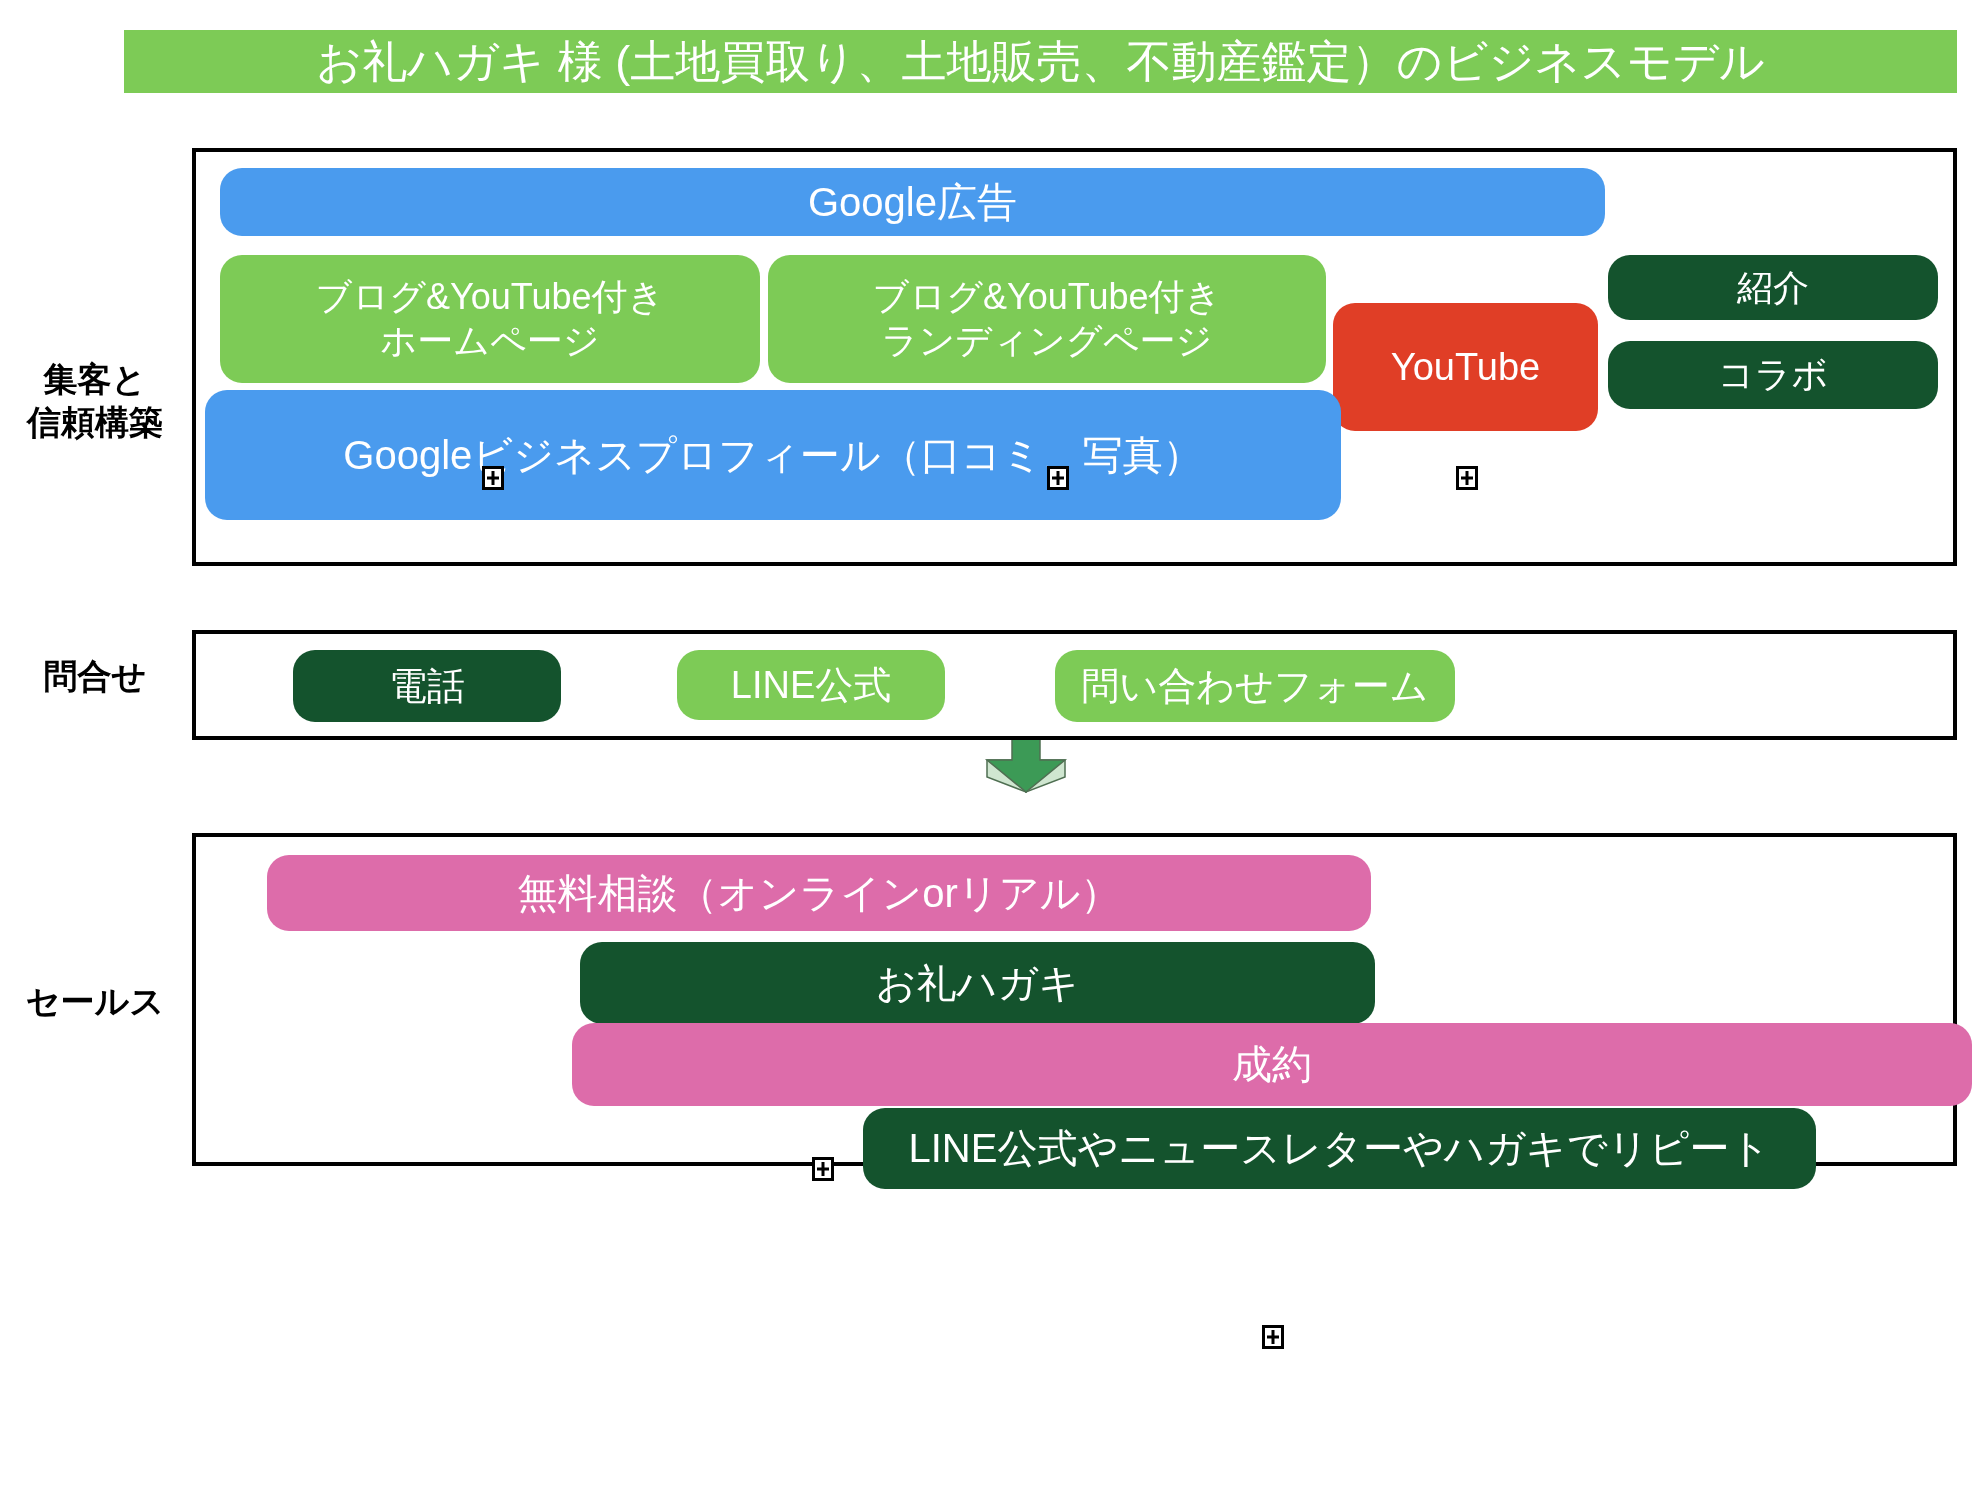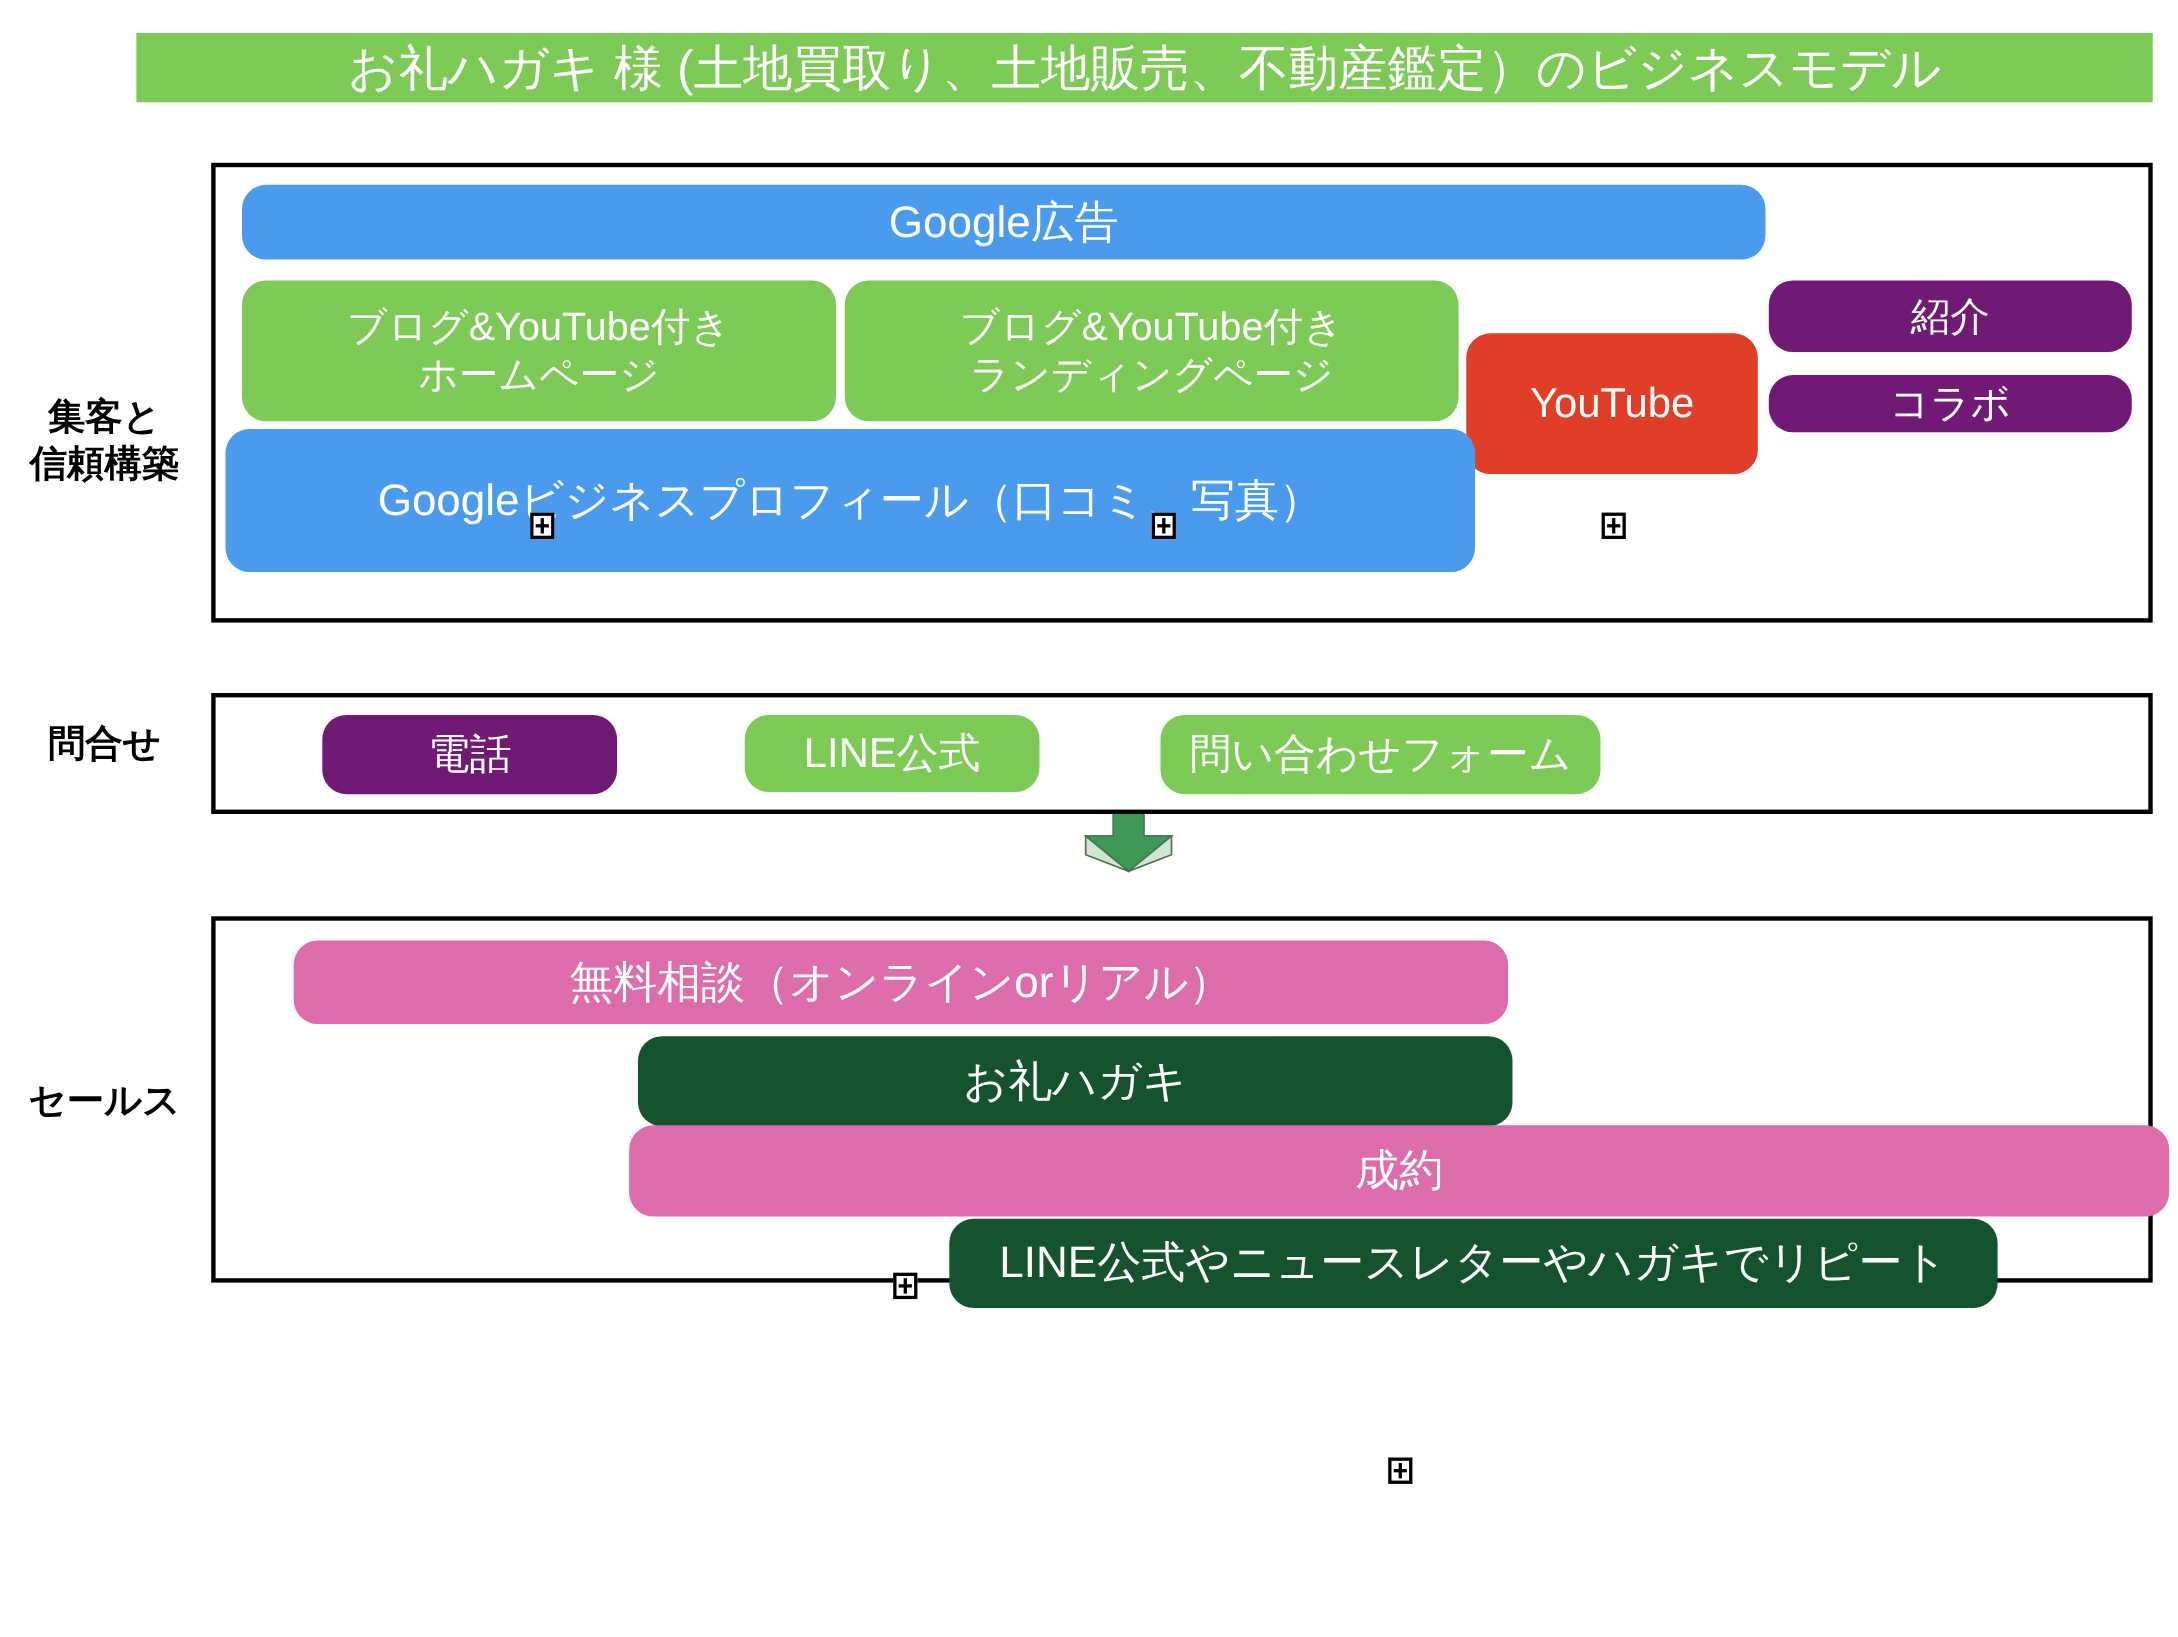--- a/index.html
+++ b/index.html
@@ -70,31 +70,31 @@
     text-align: center;
     color: #ffffff;
     line-height: 1.22;
     box-sizing: border-box;
     padding: 0 10px;
     white-space: pre-line;
   }
   .c-blue   { background: #4A9BEE; }
   .c-green  { background: #7DCB56; }
   .c-red    { background: #E03E26; margin-top: 48px; }
-  .c-black  { background: #701a75; }
+  .c-black  { background: #14532d; }
   .c-pink   { background: #DD6CAA; }
   .c-amber  { background: #14532d; }
 
   
   #box-google-ads   { left: 220px;  top: 168px; width: 1385px; height: 68px;  font-size: 40px; }
   #box-blog-hp      { left: 220px;  top: 255px; width: 540px;  height: 128px; font-size: 36px; }
   #box-blog-lp      { left: 768px;  top: 255px; width: 558px;  height: 128px; font-size: 36px; }
   #box-youtube      { left: 1333px; top: 255px; width: 265px;  height: 128px; font-size: 38px; }
   #box-referral     { left: 1608px; top: 255px; width: 330px;  height: 65px;  font-size: 36px; }
-  #box-collab       { left: 1608px; top: 341px; width: 330px;  height: 52px;  font-size: 36px; }
+  #box-collab       { left: 1608px; top: 341px; width: 330px;  height: 68px;  font-size: 36px; }
   #box-gbp          { left: 205px;  top: 390px; width: 1136px; height: 130px; font-size: 40px; }
 
   
   #box-phone        { left: 293px;  top: 650px; width: 268px; height: 72px; font-size: 38px; }
   #box-line         { left: 677px;  top: 650px; width: 268px; height: 70px; font-size: 38px; }
   #box-form         { left: 1055px; top: 650px; width: 400px; height: 72px; font-size: 38px; }
 
   
   #box-free-consult { left: 267px; top: 855px;  width: 1104px; height: 76px; font-size: 40px; }
   #box-thanks-card  { left: 580px; top: 942px;  width: 795px;  height: 82px; font-size: 40px; }

